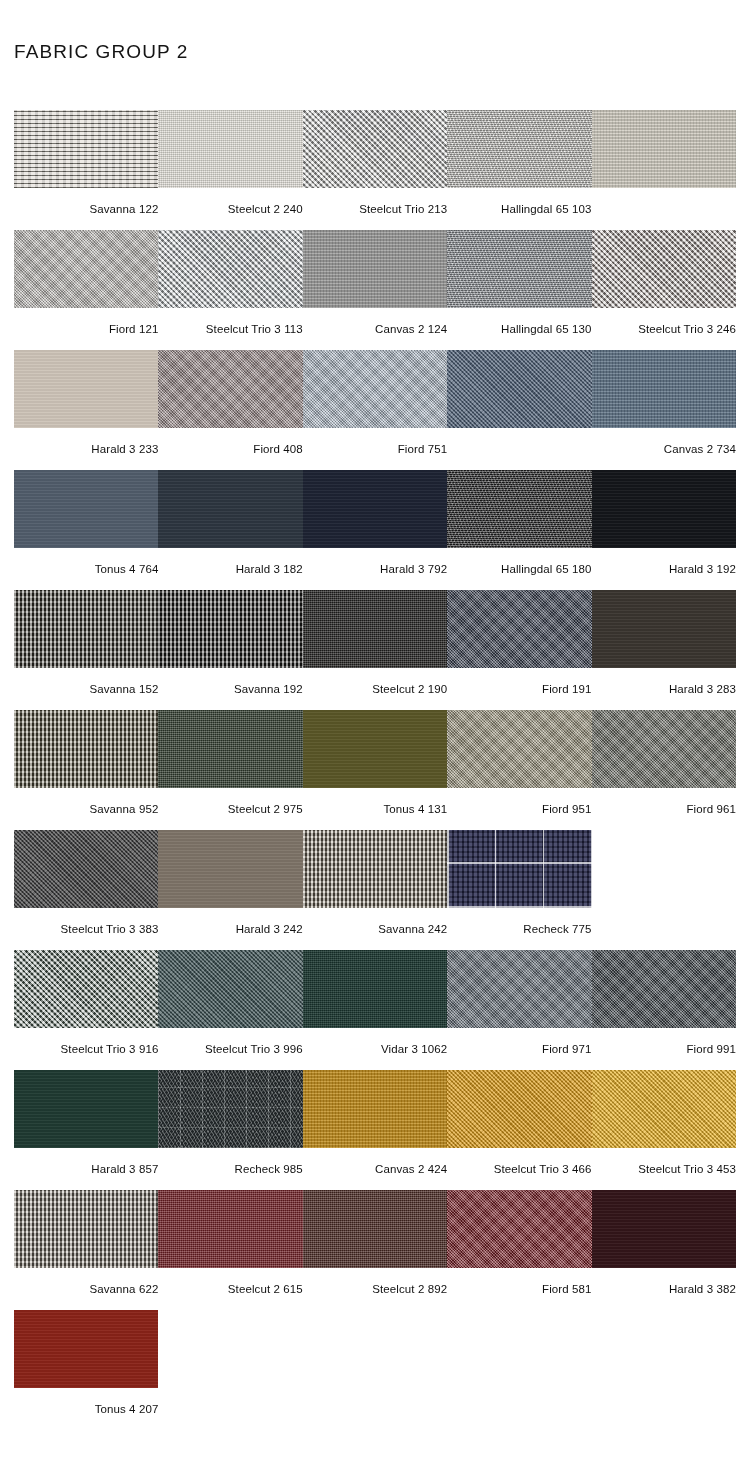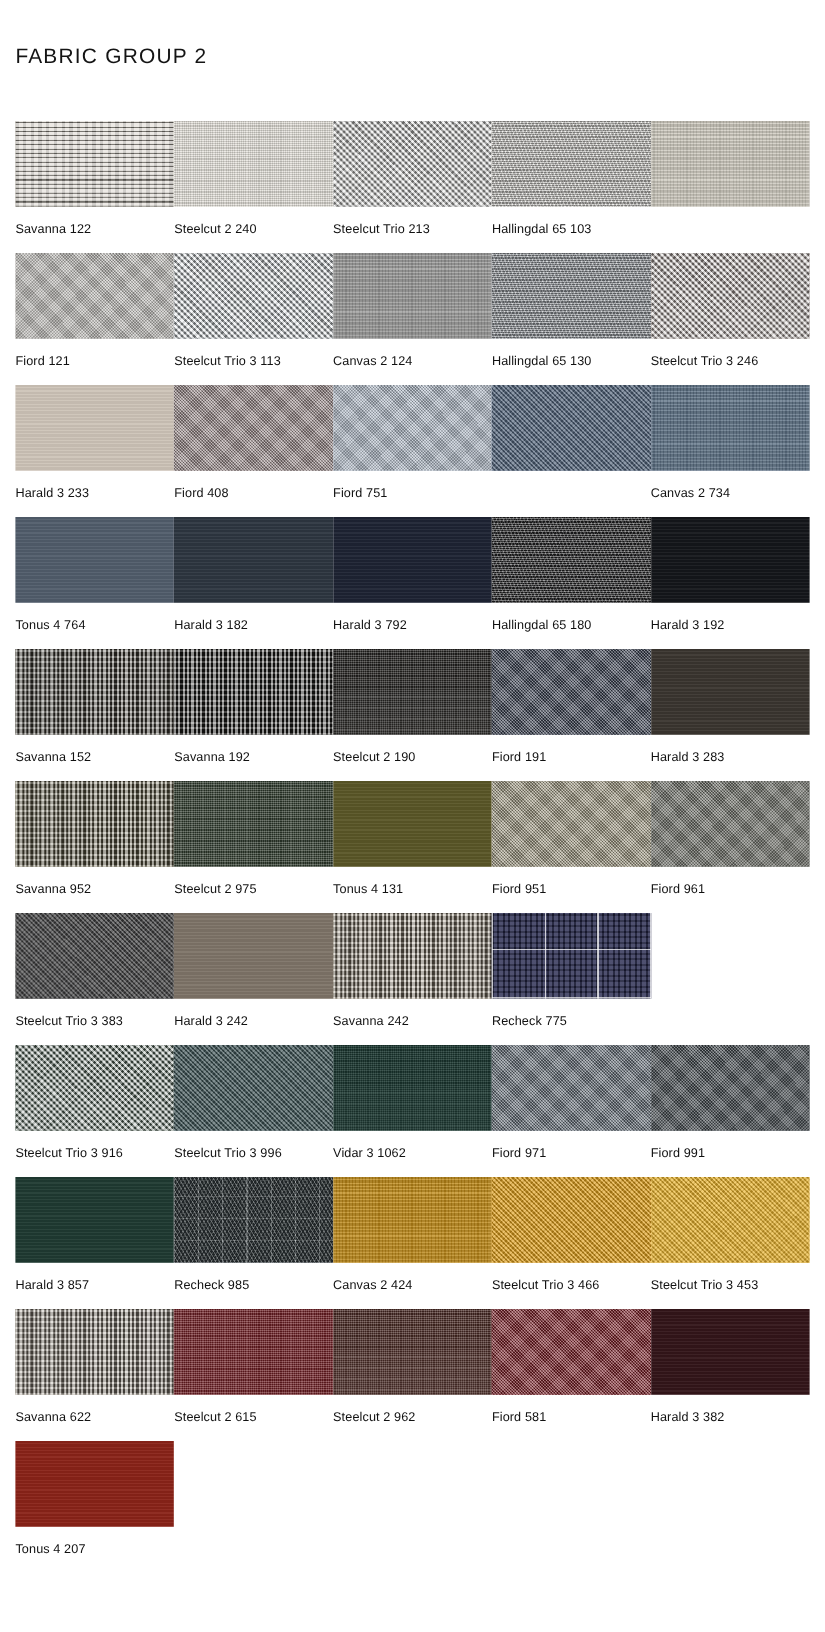--- a/index.html
+++ b/index.html
@@ -66,21 +66,21 @@
     pointer-events: none;
   }
 
   .swatch-label {
     position: absolute;
     left: 0;
     top: 78px;
     width: 144.4px;
     height: 49px;
     line-height: 42px;
-    text-align: left;
+    text-align: right;
     font-size: 11.5px;
     font-weight: 400;
     color: #111111;
     letter-spacing: 0.1px;
     white-space: nowrap;
   }
 
   
 
   
@@ -467,21 +467,21 @@
       <div class="swatch-cell">
         <div class="swatch-chip" style="background-color: rgb(109, 29, 34);">
           <div class="tex tex-weave"></div>
         </div>
         <div class="swatch-label">Steelcut 2 615</div>
       </div>
       <div class="swatch-cell">
         <div class="swatch-chip" style="background-color: rgb(71, 40, 34);">
           <div class="tex tex-weave"></div>
         </div>
-        <div class="swatch-label">Steelcut 2 962</div>
+        <div class="swatch-label">Steelcut 2 892</div>
       </div>
       <div class="swatch-cell">
         <div class="swatch-chip" style="background-color: rgb(124, 32, 39);">
           <div class="tex tex-fiord"></div>
         </div>
         <div class="swatch-label">Fiord 581</div>
       </div>
       <div class="swatch-cell">
         <div class="swatch-chip" style="background-color: rgb(51, 21, 25);">
           <div class="tex tex-flat"></div>

